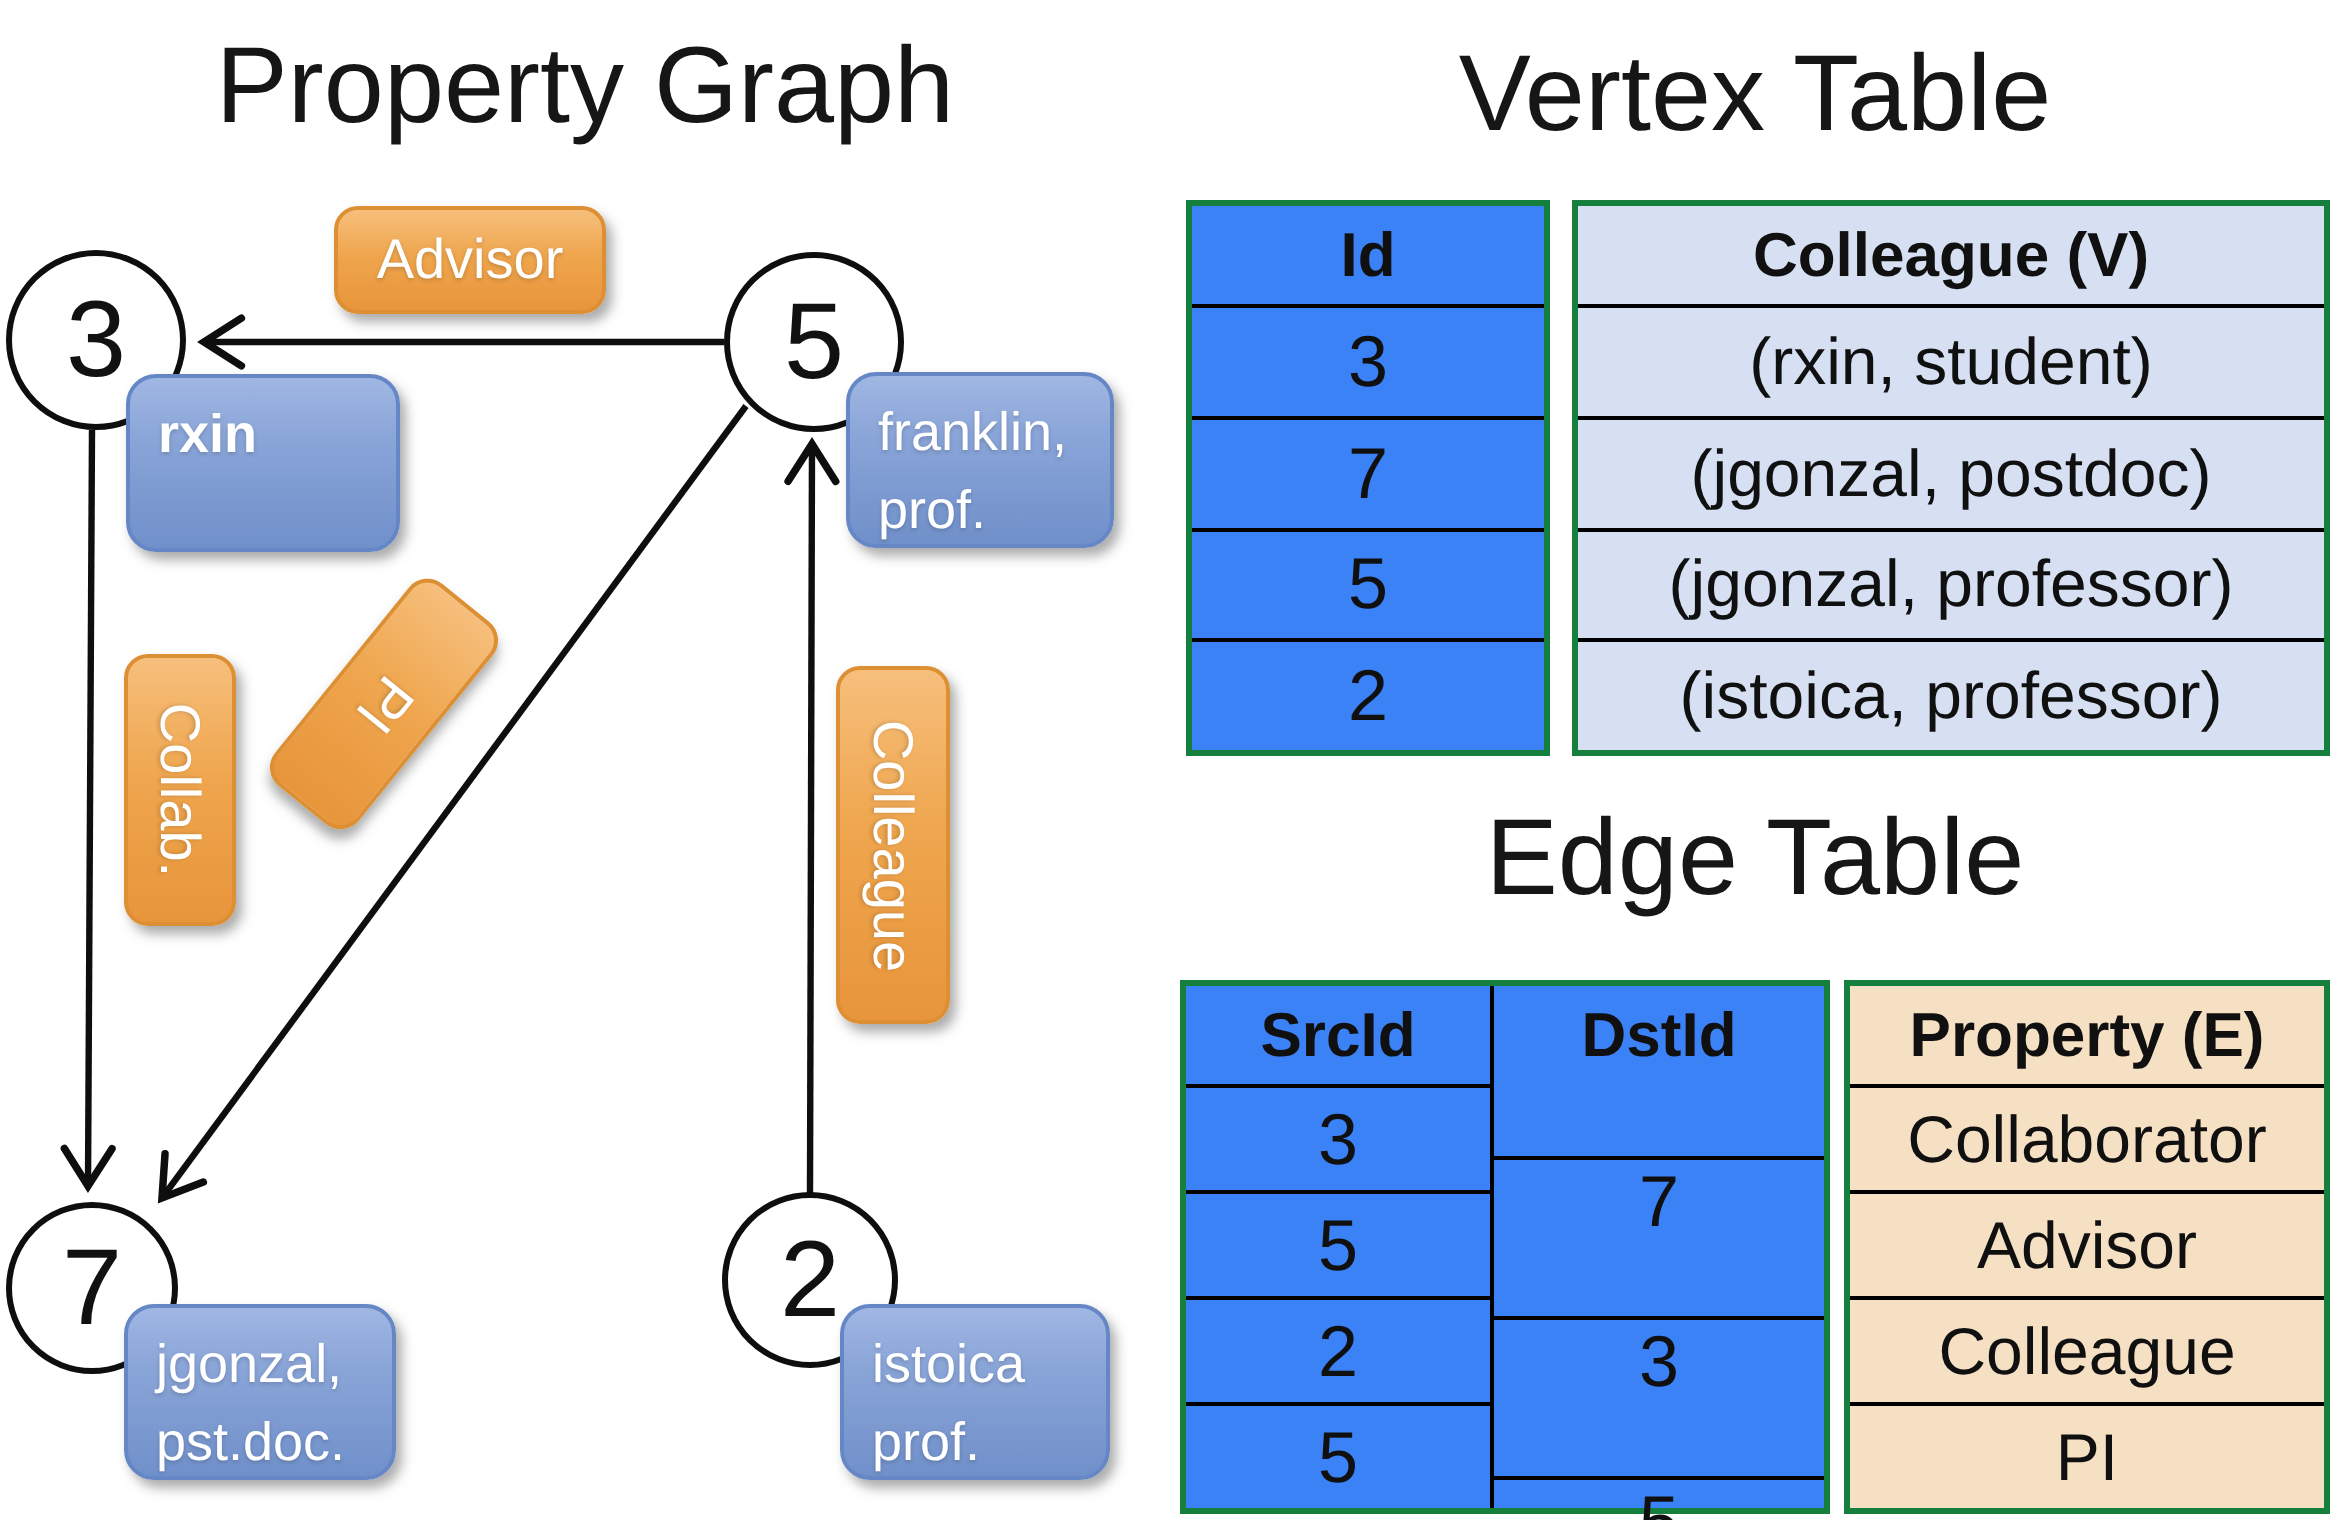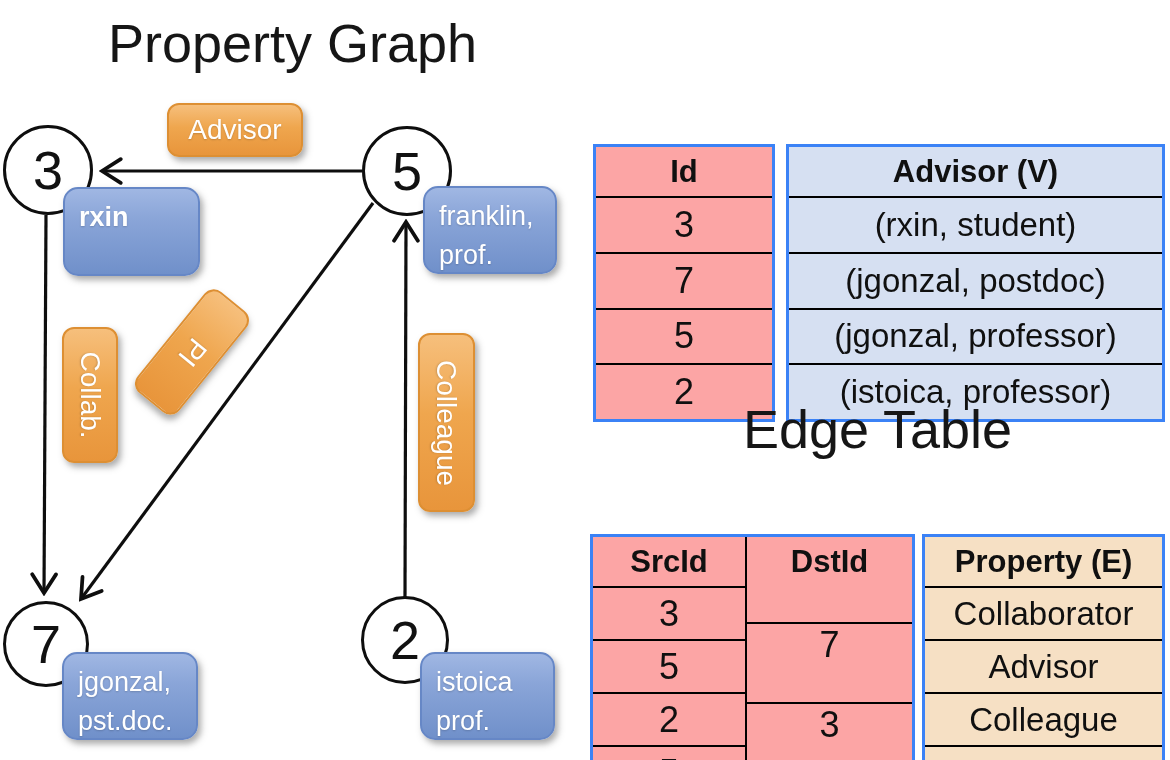--- a/index.html
+++ b/index.html
@@ -27,22 +27,22 @@
           border:2px solid #dd8f33; box-shadow:3px 4px 6px rgba(90,90,90,.5);
           color:#fff; font-size:28px; display:flex; align-items:center; justify-content:center;
           text-shadow:0 1px 2px rgba(0,0,0,.18); }
   .ebox .rot90 { transform:rotate(90deg); white-space:nowrap; display:block; }
   .ebox.tilt { transform:rotate(39deg); }
 
   .edges-svg { position:absolute; left:0; top:0; z-index:1; }
 
   
   .tblwrap { position:absolute; }
-  .sub { position:absolute; border:3px solid #3b82f6; box-sizing:border-box;
-         display:flex; flex-direction:column; background:#fca5a5;margin-top:44px; }
+  .sub { position:absolute; border:3px solid #15803d; box-sizing:border-box;
+         display:flex; flex-direction:column; background:#3b82f6; }
   .sub.row { flex-direction:row; }
   .col { display:flex; flex-direction:column; box-sizing:border-box; height:100%; }
   .cell { flex:1 1 auto; display:flex; align-items:center; justify-content:center;
           border-top:2px solid #000; font-size:33px; color:#101010; text-align:center; }
   .cell:first-child { border-top:none; }
   .cell.hdr { flex:0 0 49px; font-weight:bold; font-size:31px; }
   .cell.num { font-size:36px; }
   .fill-v .cell { background:#d6e0f2; }
   .fill-e .cell { background:#f6e0c4; }
   .divleft { border-left:2px solid #000; }
@@ -101,31 +101,32 @@
   </div>
   <div class="vbox" style="left:62px; top:652px; width:136px; height:88px;">
     <div>jgonzal,</div>
     <div>pst.doc.</div>
   </div>
   <div class="vbox" style="left:420px; top:652px; width:135px; height:88px;">
     <div>istoica</div>
     <div>prof.</div>
   </div>
 
+  <div class="big-title" style="left:585px; top:16px;">Vertex Table</div>
 
   <div class="tblwrap" style="left:593px; top:100px; width:572px; height:278px;">
     <div class="sub" style="left:0; top:0; width:182px; height:278px;">
       <div class="cell hdr">Id</div>
       <div class="cell num">3</div>
       <div class="cell num">7</div>
       <div class="cell num">5</div>
       <div class="cell num">2</div>
     </div>
     <div class="sub fill-v" style="left:193px; top:0; width:379px; height:278px;">
-      <div class="cell hdr">Advisor (V)</div>
+      <div class="cell hdr">Colleague (V)</div>
       <div class="cell">(rxin, student)</div>
       <div class="cell">(jgonzal, postdoc)</div>
       <div class="cell">(jgonzal, professor)</div>
       <div class="cell">(istoica, professor)</div>
     </div>
   </div>
 
   <div class="big-title" style="left:585px; top:398px;">Edge Table</div>
 
   <div class="tblwrap" style="left:590px; top:490px; width:575px; height:267px;">

